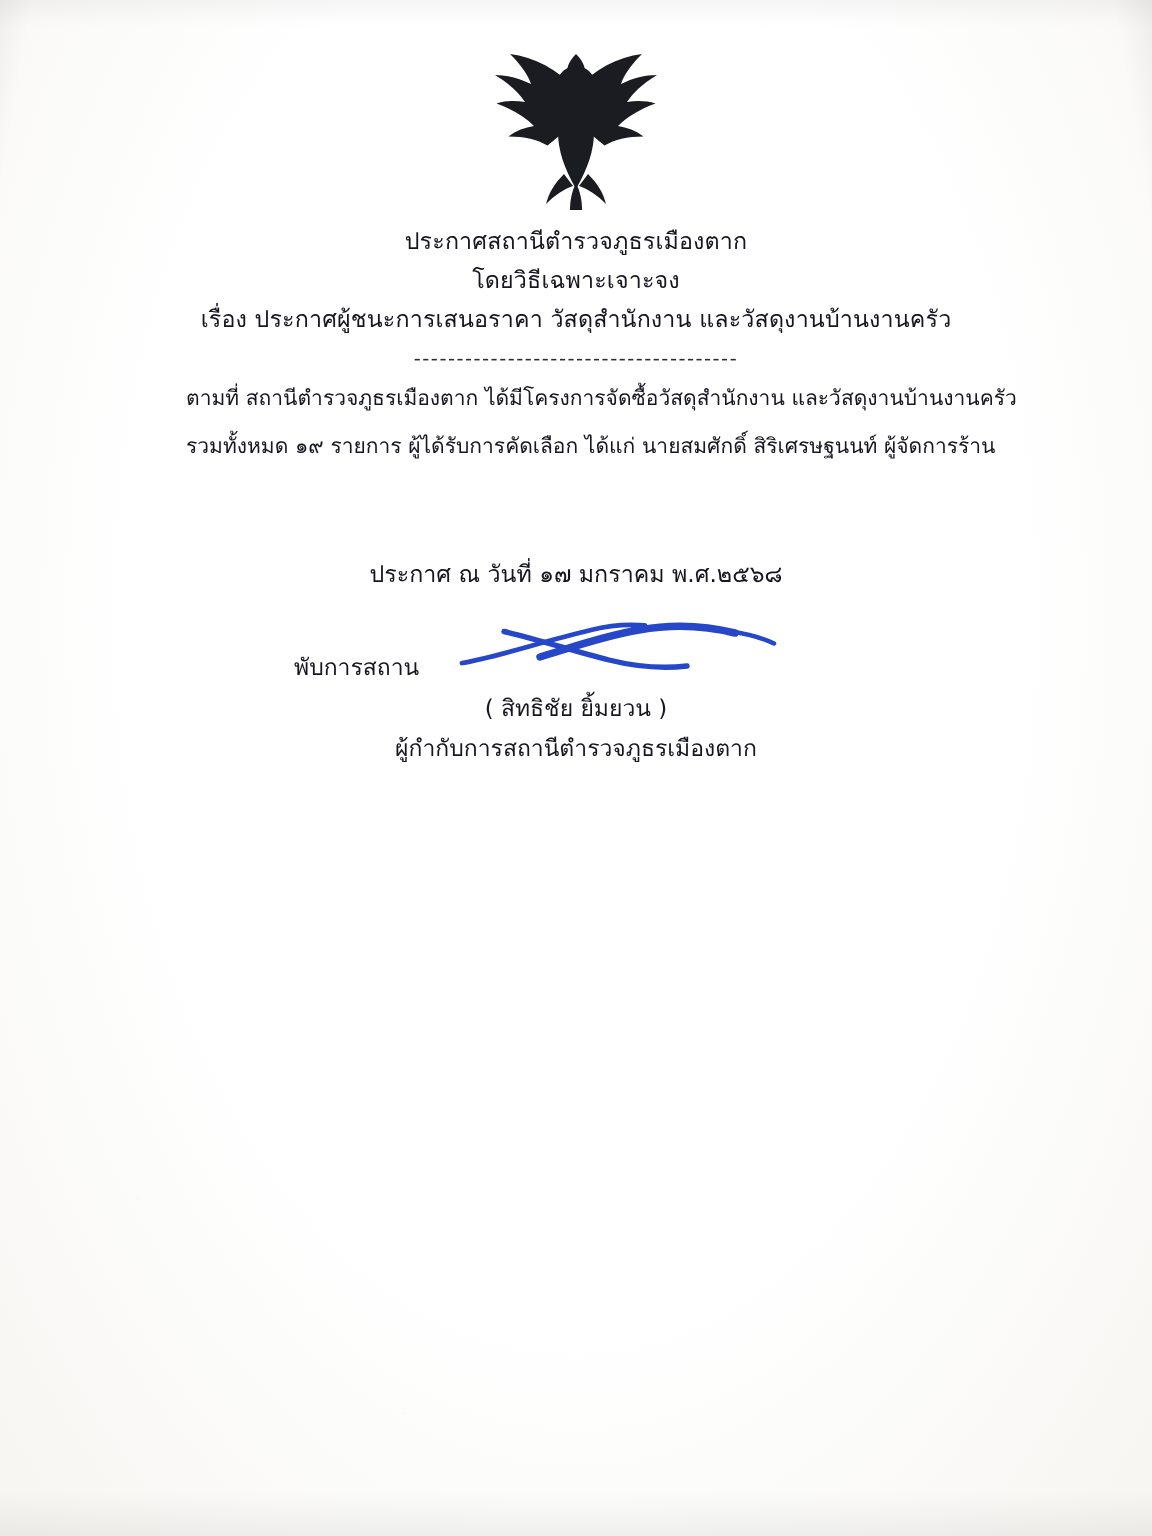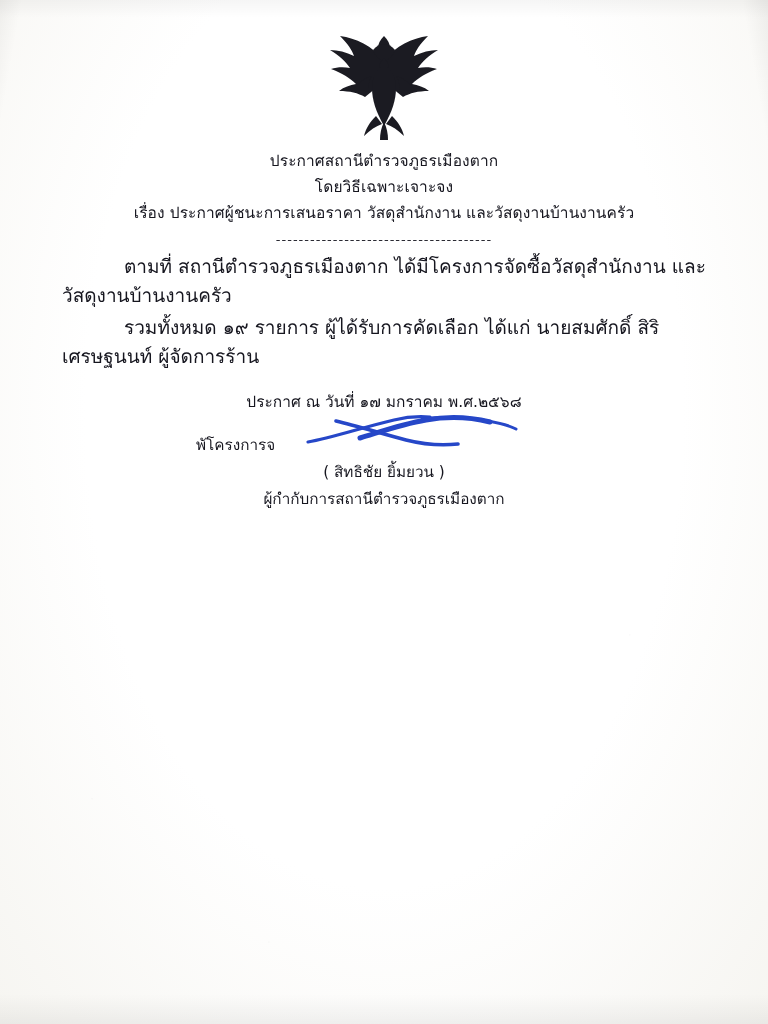--- a/index.html
+++ b/index.html
@@ -82,36 +82,35 @@
     color: #2a2a33;
     letter-spacing: 1px;
   }
 
   
   .body-block {
     position: absolute;
     top: 252px;
     left: 62px;
     width: 646px;
-    font-size: 19px;
+    font-size: 14px;
     line-height: 29px;
     color: #16161f;
   }
   .para { margin: 0 0 3px 0; }
   .indent { display: inline-block; width: 62px; }
 
   .declare-line {
     position: absolute;
     top: 370px;
     left: 0;
     width: 768px;
     text-align: center;
     font-size: 15.5px;
     color: #16161f;
-    margin-top: 19px;
   }
 
   
   .sig-block {
     position: absolute;
     top: 432px;
     left: 0;
     width: 768px;
     text-align: center;
     font-size: 15.3px;
@@ -196,21 +195,21 @@
       <p class="para">
         <span class="indent"></span><span>รวมทั้งหมด ๑๙ รายการ  ผู้ได้รับการคัดเลือก ได้แก่ นายสมศักดิ์ สิริเศรษฐนนท์ ผู้จัดการร้าน</span><br>
         <span style="display:inline-block;width:-0px"></span>
       </p>
     </div>
 
     <div class="declare-line">ประกาศ  ณ วันที่  ๑๗  มกราคม  พ.ศ.๒๕๖๘</div>
 
     <div class="sig-block">
       <div class="sig-rank-row">
-        <span>พัโครงการจ</span>
+        <span>พับการสถาน</span>
         <svg class="sig-ink" viewBox="0 0 230 52">
           <path d="M6 34 C30 30 58 20 92 12 C104 9 116 8 128 9" fill="none" stroke="#2647c8" stroke-width="3.2" stroke-linecap="round"></path>
           <path d="M34 13 C56 18 80 26 104 32 C120 36 138 38 156 36" fill="none" stroke="#2647c8" stroke-width="3.6" stroke-linecap="round"></path>
           <path d="M58 30 C78 24 100 16 124 12 C146 8 168 9 188 14" fill="none" stroke="#2647c8" stroke-width="5" stroke-linecap="round"></path>
           <path d="M120 11 C140 9 164 9 186 13 C198 15 208 18 214 21" fill="none" stroke="#2647c8" stroke-width="3" stroke-linecap="round"></path>
         </svg>
       </div>
       <span class="sig-name">( สิทธิชัย  ยิ้มยวน )</span>
       <span class="sig-title">ผู้กำกับการสถานีตำรวจภูธรเมืองตาก</span>
     </div>

